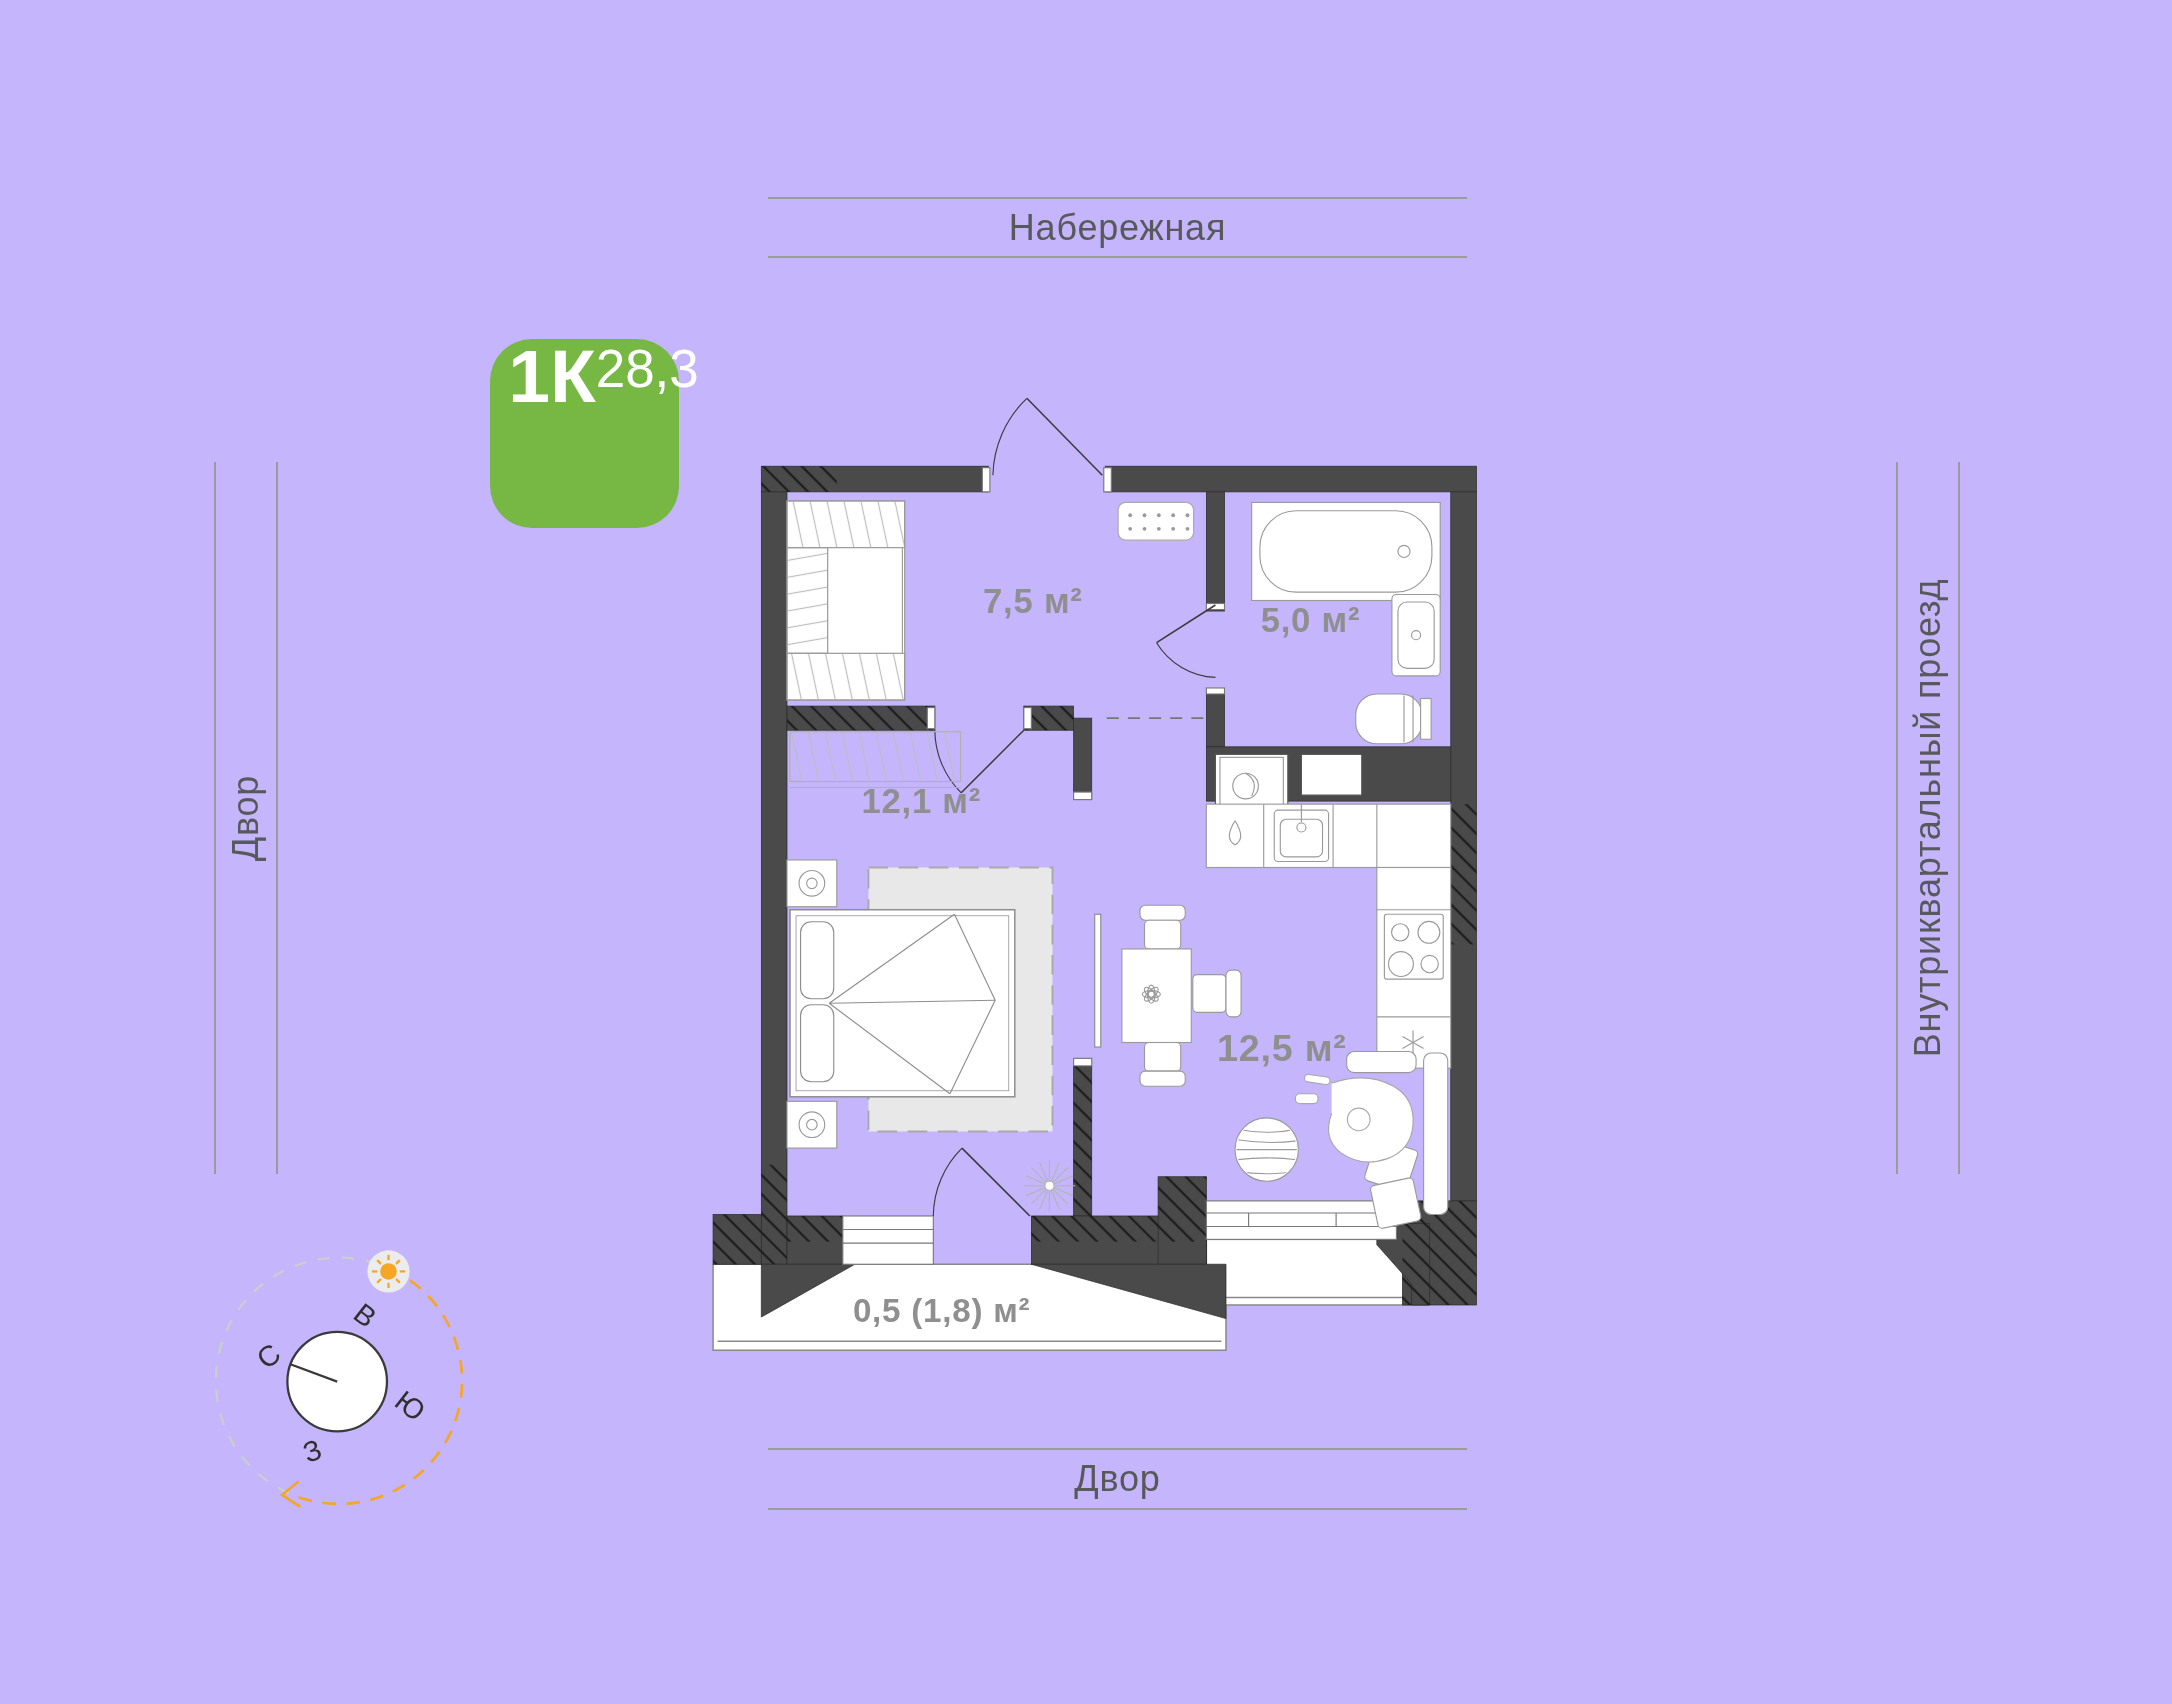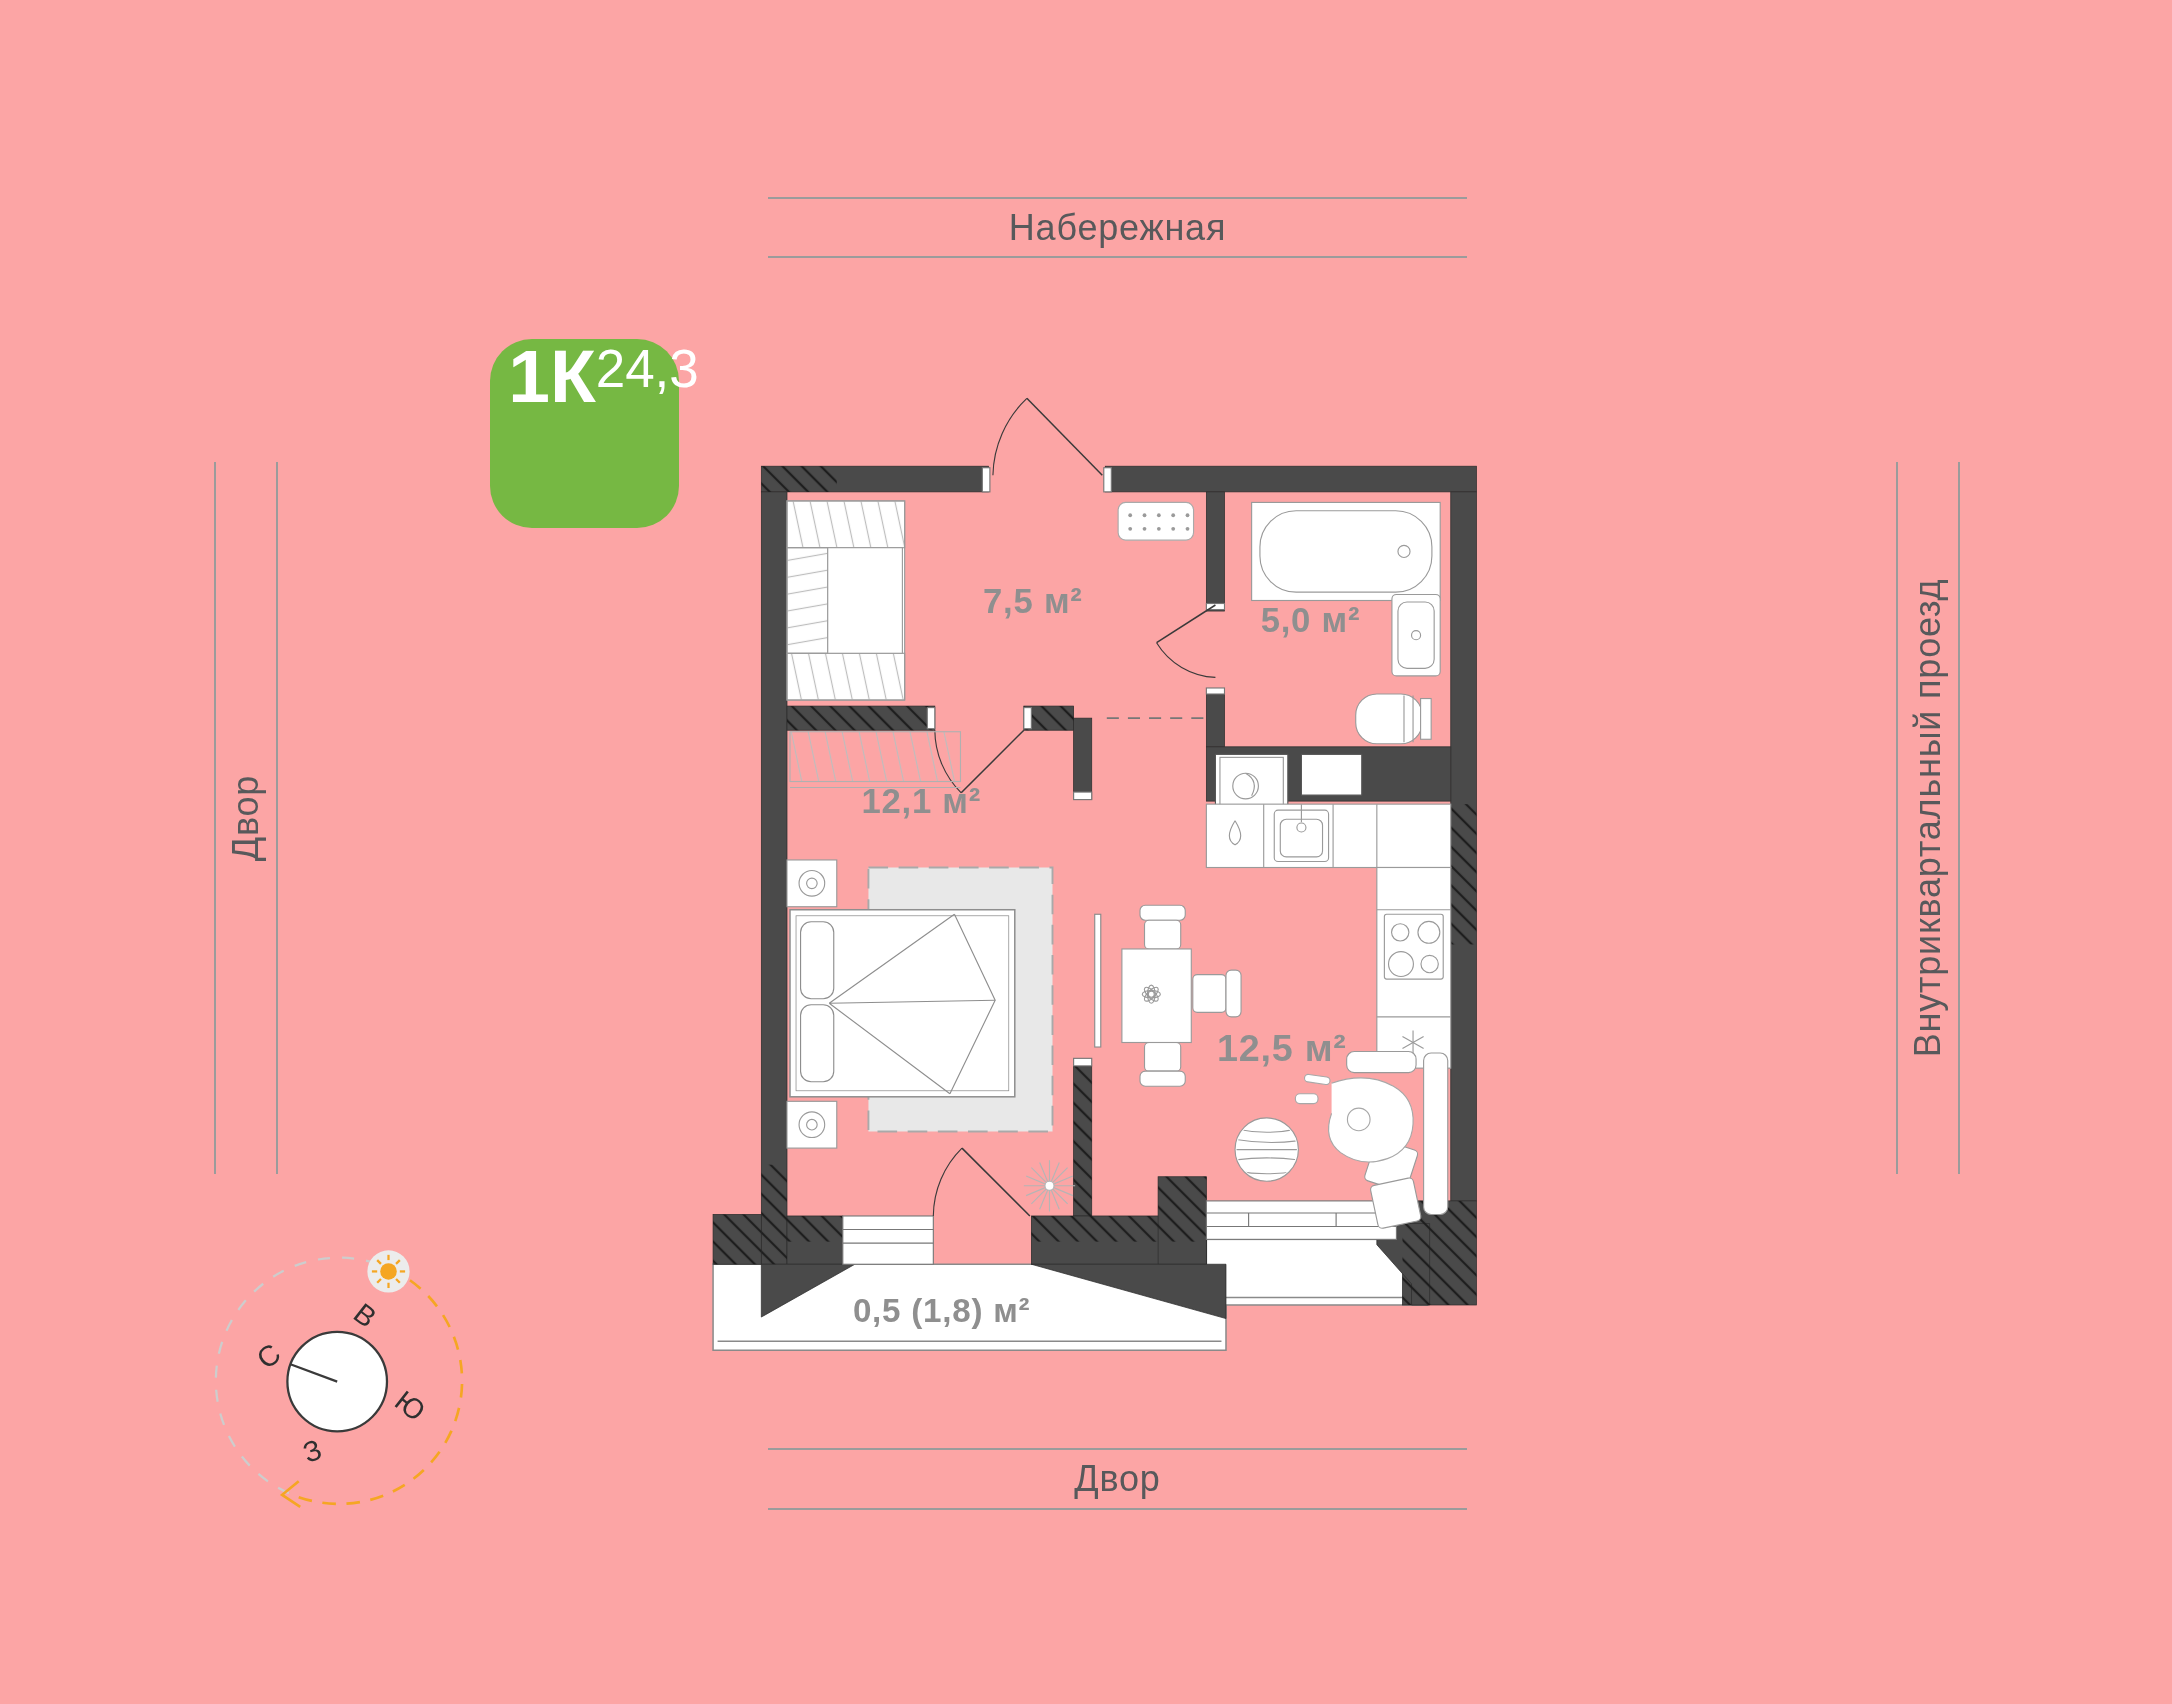--- a/index.html
+++ b/index.html
@@ -1,16 +1,16 @@
 <!DOCTYPE html>
 <html style="font-size:12px"><head>
 <meta charset="utf-8">
 <style>
   html,body{margin:0;padding:0;background:#ffffff;}
-  #app{position:relative;width:2172px;height:1705px;background:#fca5a5;overflow:hidden;
+  #app{position:relative;width:2172px;height:1705px;background:#c4b5fd;overflow:hidden;
        font-family:"Liberation Sans",sans-serif;}
   .street{position:absolute;display:flex;align-items:center;justify-content:center;
           color:#58595b;font-size:36px;font-weight:500;letter-spacing:0.8px;}
   .street.h{border-top:2.3px solid #9b9b9b;border-bottom:2.3px solid #9b9b9b;}
   .street.v{border-left:2.3px solid #9b9b9b;border-right:2.3px solid #9b9b9b;}
   .street.v span{transform:rotate(-90deg);white-space:nowrap;}
   #street-top{left:768px;top:197px;width:699px;height:57px;}
   #street-bottom{left:768px;top:1448px;width:699px;height:58px;}
   #street-left{left:214px;top:462px;width:60px;height:712px;}
   #street-right{left:1896px;top:462px;width:60px;height:712px;}
@@ -37,21 +37,21 @@
   </div>
   <div id="street-left" class="street v">
     <span>Двор</span>
   </div>
   <div id="street-right" class="street v">
     <span>Внутриквартальный проезд</span>
   </div>
 
   <div id="badge">
     <span class="rooms">1К</span>
-    <span class="area">24,3</span>
+    <span class="area">28,3</span>
   </div>
 
   <svg style="position:absolute;left:701px;top:377px;" width="792" height="981" viewBox="930 500 1050 1300" fill="none">
     <defs>
       <pattern id="hl" width="18" height="18" patternUnits="userSpaceOnUse" patternTransform="rotate(-45)">
         <line x1="9" y1="0" x2="9" y2="18" stroke="#1e1e1e" stroke-width="3"></line>
       </pattern>
       <pattern id="fV" width="22" height="22" patternUnits="userSpaceOnUse" patternTransform="rotate(-12)">
         <line x1="11" y1="0" x2="11" y2="22" stroke="#bdbdbd" stroke-width="1.6"></line>
       </pattern>

